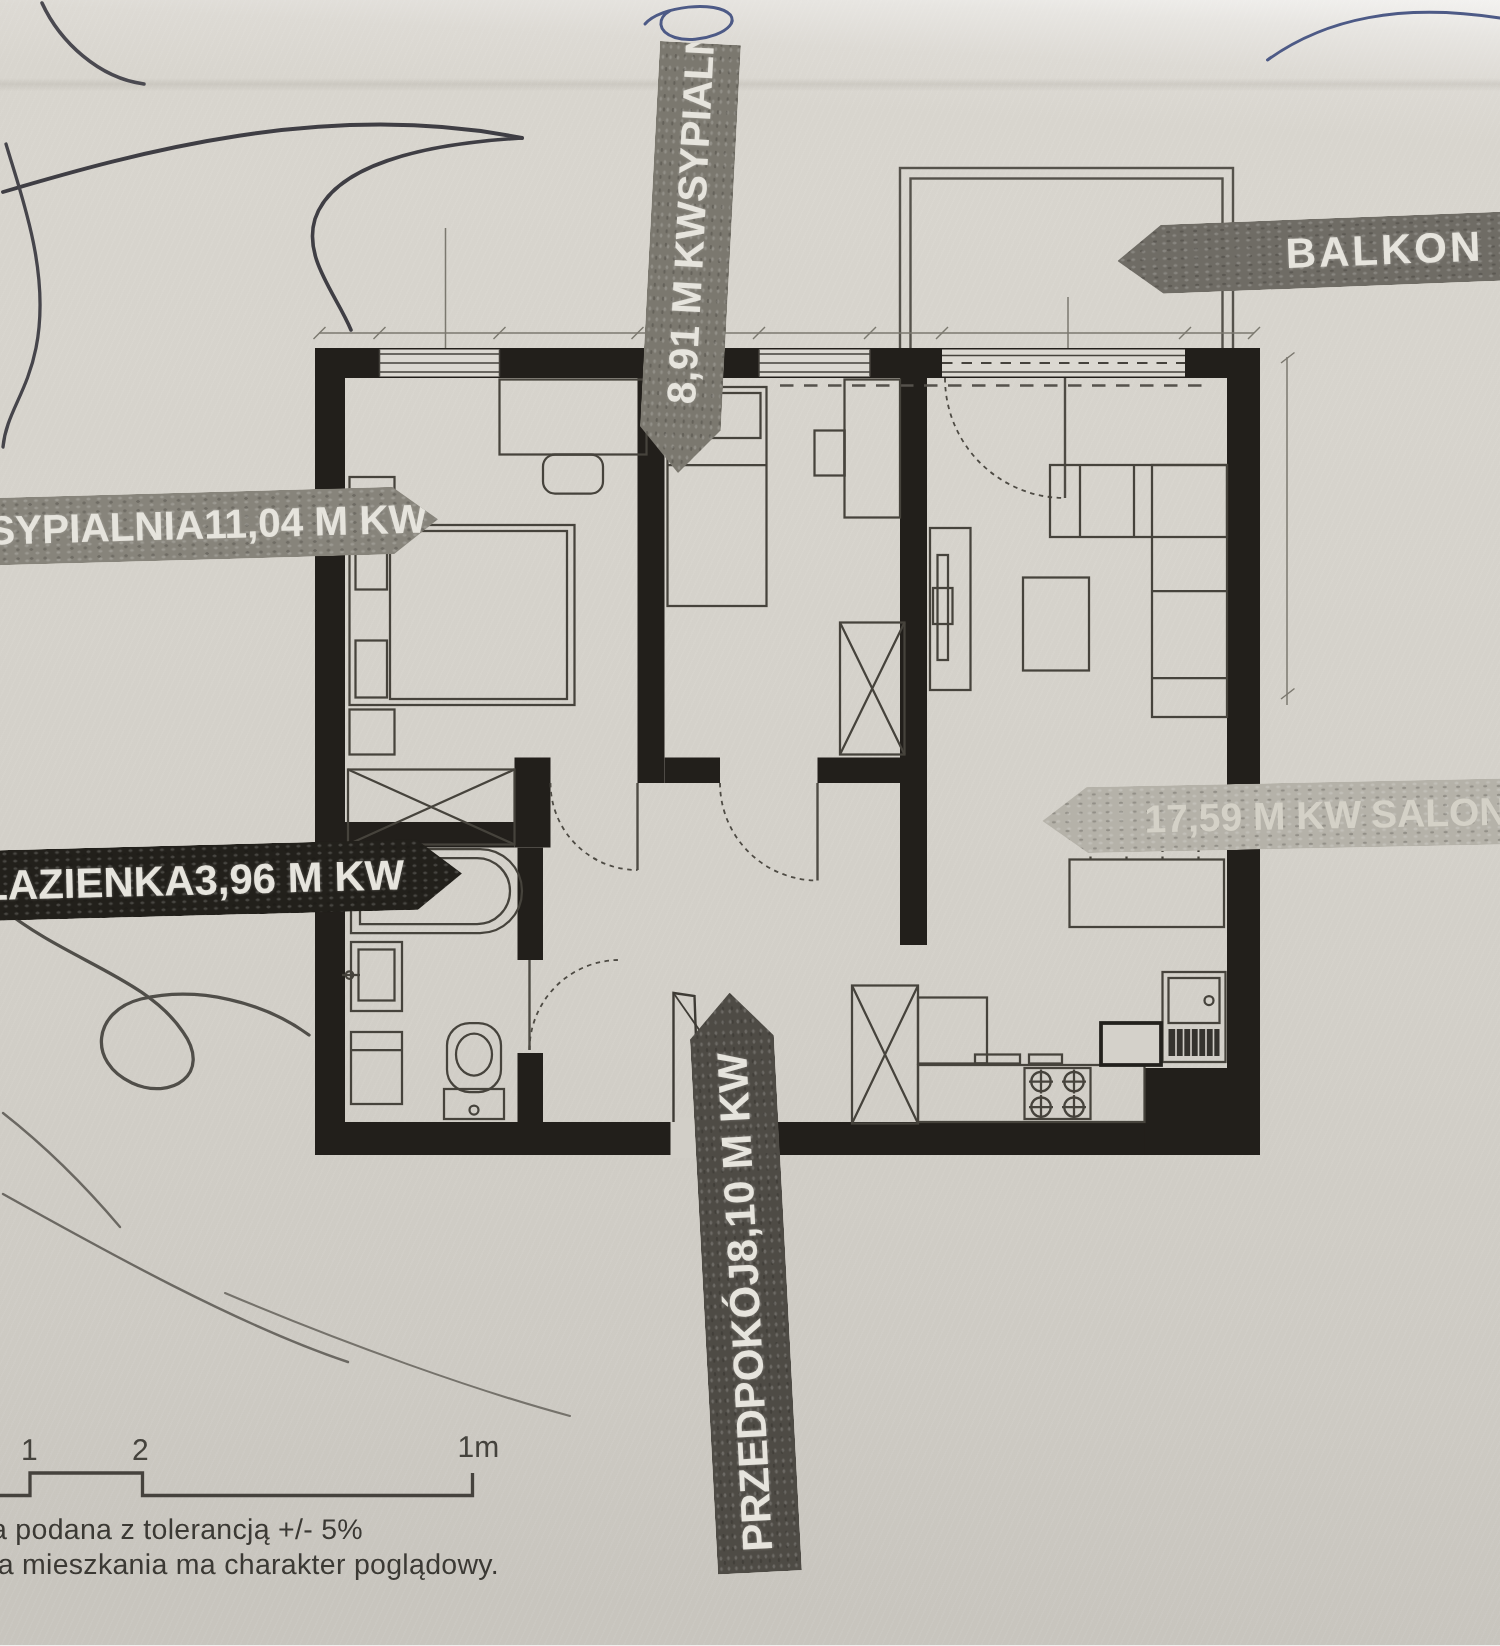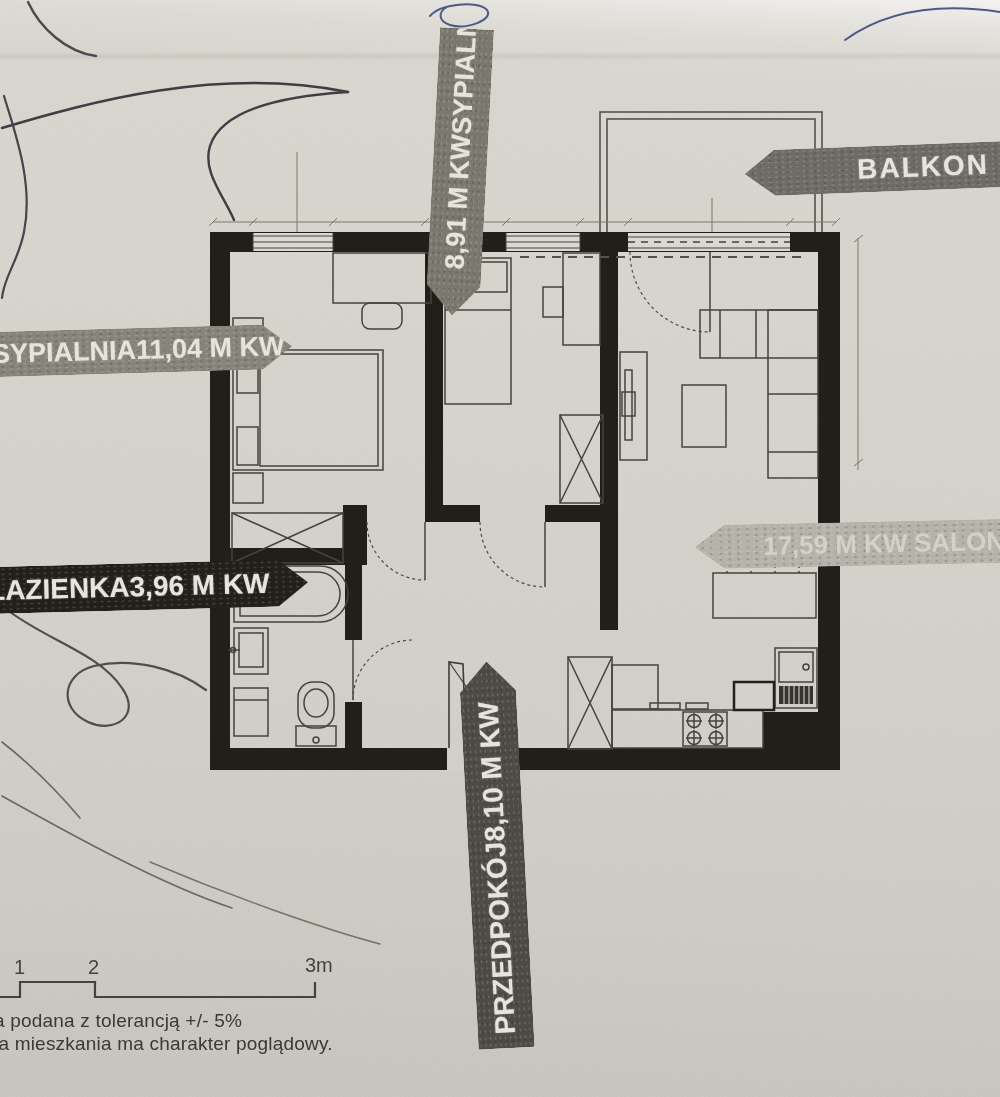--- a/index.html
+++ b/index.html
@@ -243,18 +243,18 @@
     <span>SYPIALNIA</span>
   </div>
 
   <div class="banner mottle tip-r" id="b-przedpokoj">
     <span>PRZEDPOKÓJ</span>
     <span>8,10 M KW</span>
   </div>
 
   <span class="scale-label" id="sl1">1</span>
   <span class="scale-label" id="sl2">2</span>
-  <span class="scale-label" id="sl5">3m</span>
+  <span class="scale-label" id="sl5">1m</span>
 
   <div class="footer-line" id="footer1">a podana z tolerancją +/- 5%</div>
   <div class="footer-line" id="footer2">ja mieszkania ma charakter poglądowy.</div>
 
 </div>
 
 </body></html>

